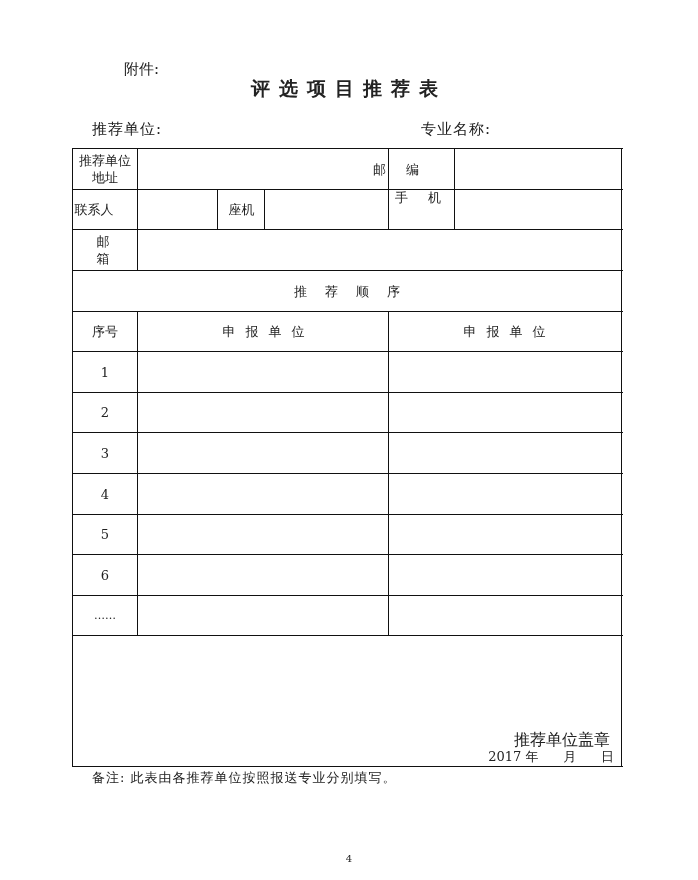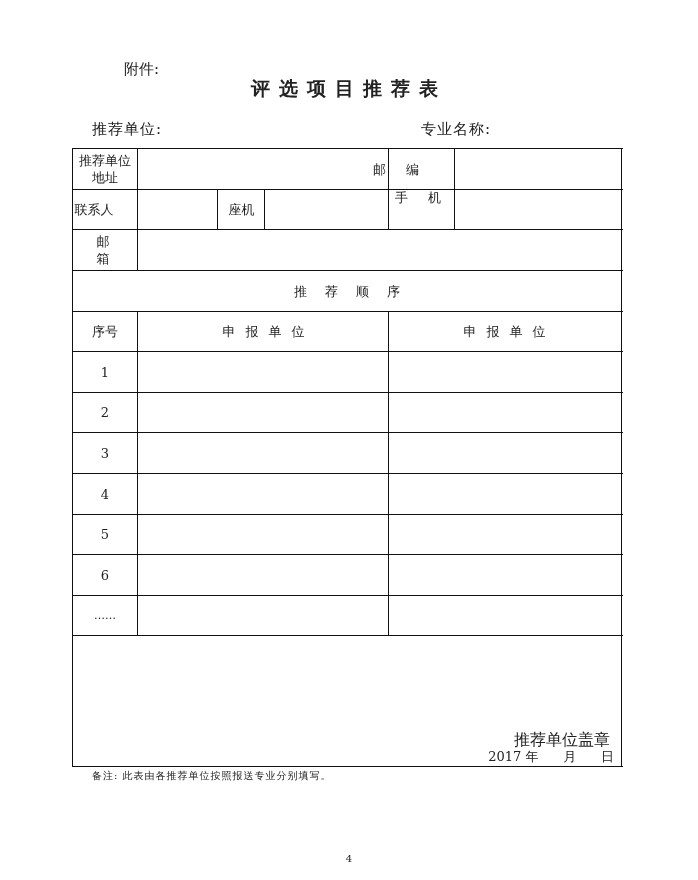--- a/index.html
+++ b/index.html
@@ -11,21 +11,21 @@
            letter-spacing: 9px; font-family: "DejaVu Sans", sans-serif; }
   .unit-label { left: 92px; top: 120px; font-size: 15px; letter-spacing: 1px; }
   .major-label { left: 421px; top: 120px; font-size: 15px; letter-spacing: 1px; }
   .hl { position: absolute; height: 1.4px; background: #111; }
   .vl { position: absolute; width: 1.4px; background: #111; }
   .cell { position: absolute; display: flex; align-items: center; justify-content: center;
           font-size: 13px; text-align: center; line-height: 17px; }
   .spaced { letter-spacing: 8px; }
   .sign { right: 88px; top: 730px; font-size: 16px; }
   .date { right: 84px; top: 748px; font-size: 13px; white-space: pre; }
-  .note { left: 92px; top: 769px; font-size: 10px; letter-spacing: 1px; text-align: center; }
+  .note { left: 92px; top: 769px; font-size: 13px; letter-spacing: 1px; text-align: center; }
   .pageno { left: 0; width: 698px; top: 853px; text-align: center; font-size: 10px; }
 </style>
 </head>
 <body>
 
 <div class="abs attach">附件:</div>
 <div class="abs title">评选项目推荐表</div>
 <div class="abs unit-label">推荐单位:</div>
 <div class="abs major-label">专业名称:</div>
 

